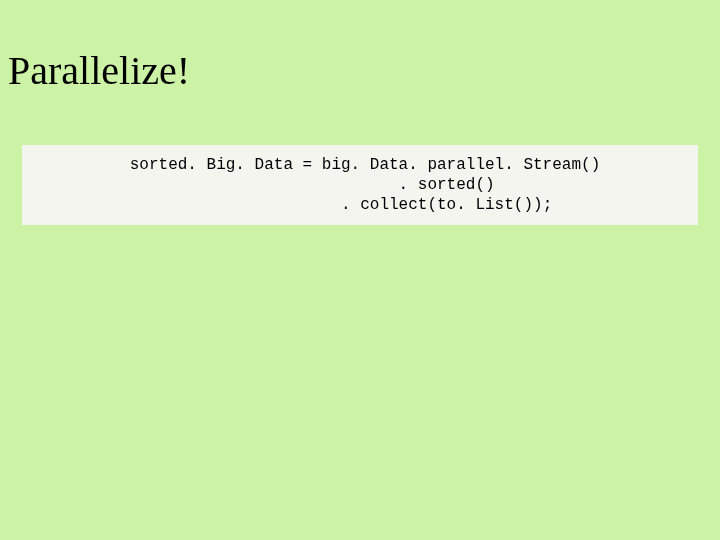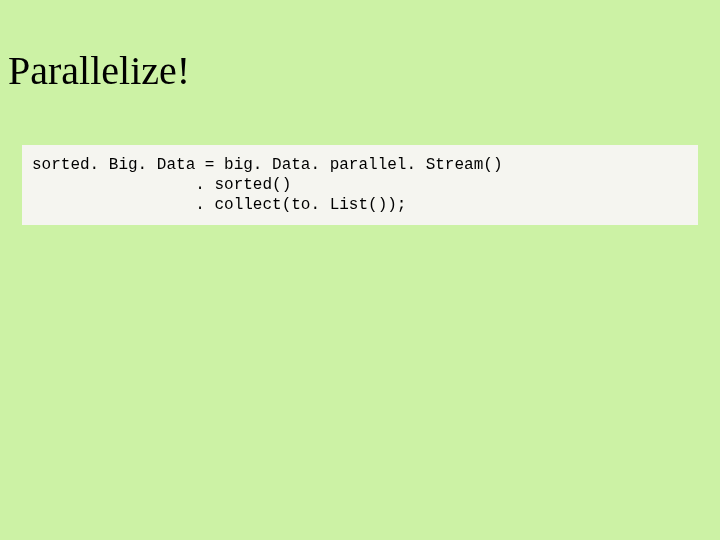--- a/index.html
+++ b/index.html
@@ -37,20 +37,21 @@
     padding: 10px 0 10px 10px;
     box-sizing: border-box;
   }
   .code-block pre {
     margin: 0;
     font-family: "Courier New", Courier, monospace;
     font-size: 16px;
     line-height: 1.25;
     color: #000;
     white-space: pre;
+    text-align: center;
   }
 </style>
 </head>
 <body>
 
 <div class="slide">
   <div class="title">Parallelize!</div>
 
   <div class="code-block">
     <pre>sorted. Big. Data = big. Data. parallel. Stream()

